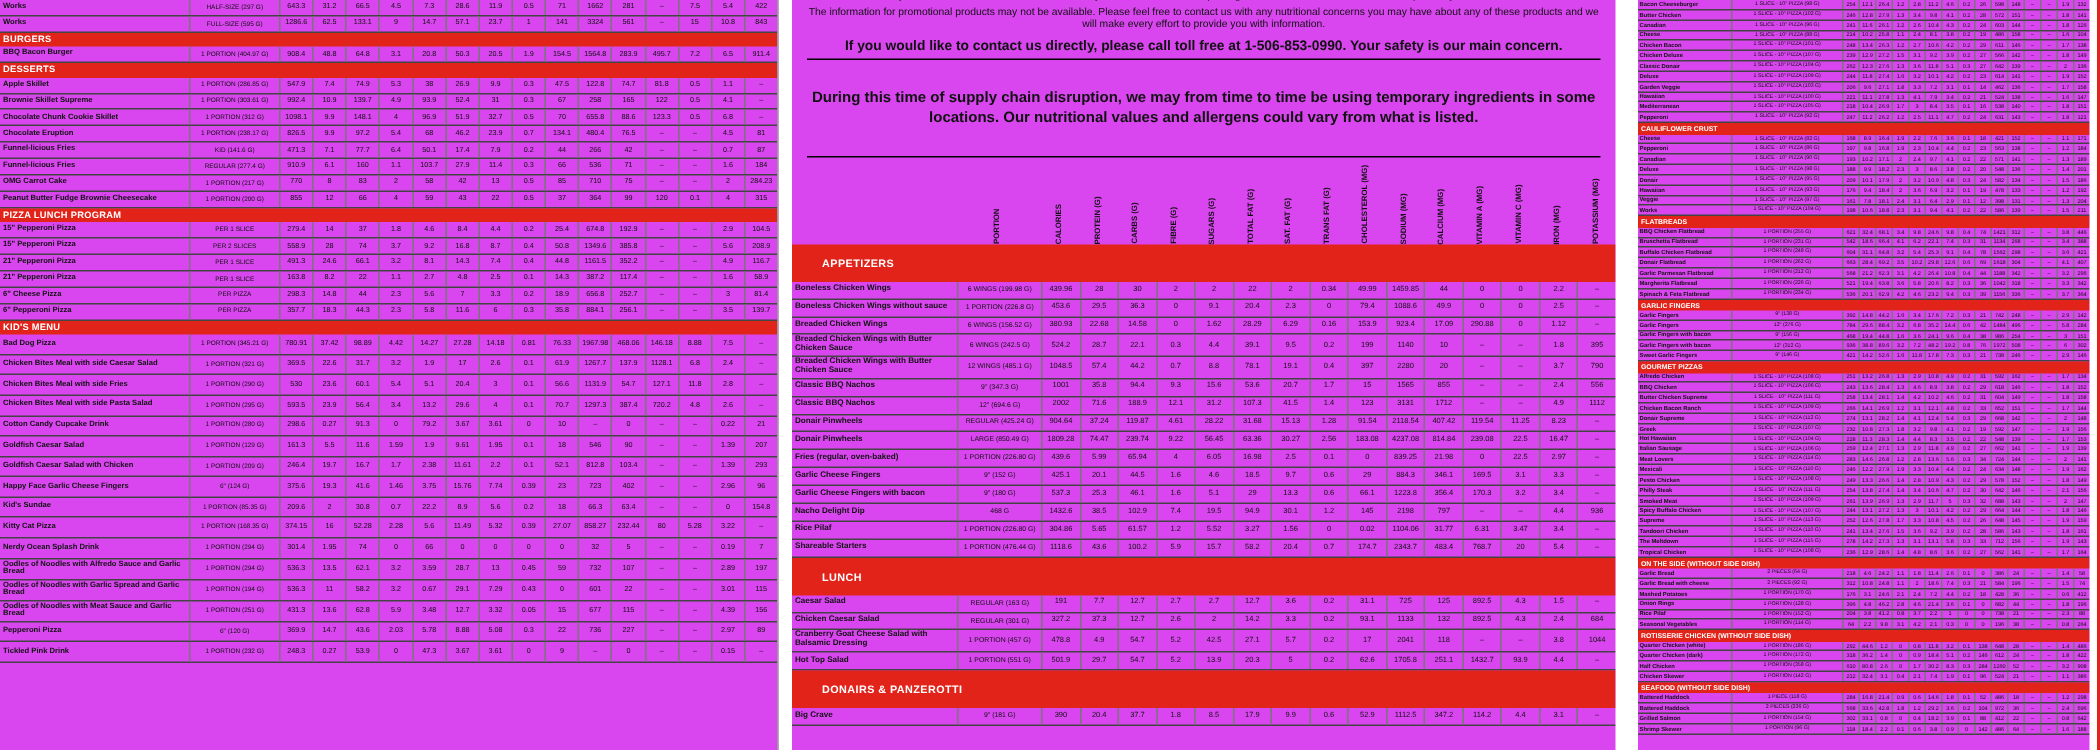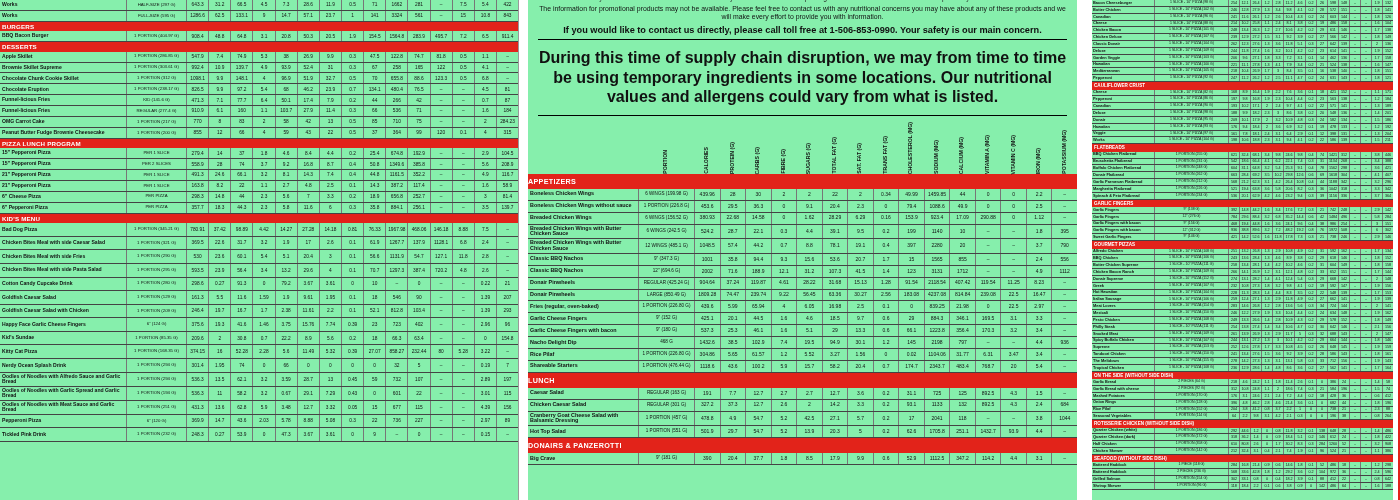--- a/index.html
+++ b/index.html
@@ -1,28 +1,28 @@
 <!DOCTYPE html>
 <html><head>
 <meta charset="utf-8">
 <style>
 *{box-sizing:border-box;margin:0;padding:0}
 html,body{width:1400px;height:500px;background:#fff;color:#111;font-family:"Liberation Sans",sans-serif;overflow:hidden}
 .page{position:relative;width:1400px;height:500px;background:#fff}
-.panel{position:absolute;top:0;overflow:hidden;background:#86efac}
+.panel{position:absolute;top:0;overflow:hidden;background:#d946ef}
 .p-left{left:0;width:519px;height:500px;border-right:.5px solid #999}
 .p-center{left:528px;width:549px;height:500px}
 .p-right{left:1092px;width:301px;height:500px}
 .red-stripe{position:absolute;right:0;top:0;width:2px;height:500px;background:#e2231a}
 
 
 .band{display:flex;align-items:center;background:#e2231a;color:#fff}
 .p-left .band{height:9.5px;padding-left:2px}
 .p-left .band-label{font-size:6.2px;font-weight:bold;letter-spacing:.2px}
-.p-center .band{height:15px;padding-left:0}
+.p-center .band{height:25px;padding-left:20px}
 .p-center .band-label{font-size:7.2px;font-weight:bold;letter-spacing:.3px}
 .p-right .band{height:7.4px;padding-left:2px}
 .p-right .band-label{font-size:4.6px;font-weight:bold}
 
 
 .row{display:flex;align-items:stretch;border-bottom:.5px solid #444}
 .cell{display:flex;align-items:center;justify-content:center;text-align:center;line-height:1.08;min-width:0}
 .cell.name{justify-content:flex-start;text-align:left;font-weight:bold;padding:1px 2px}
 .cell.val,.cell.portion{border-left:.5px solid #777}
 .cell.val{flex:1 1 0}
@@ -42,21 +42,21 @@
 .p-right .row{min-height:6.85px}
 .p-right .cell.name{width:62px;font-size:3.9px;white-space:nowrap;overflow:hidden;padding:0 1px}
 .p-right .cell.portion{width:74px;font-size:3.5px;white-space:nowrap;overflow:hidden}
 .p-right .cell.val{font-size:3.7px}
 
 
 .notices{padding:0 10px;text-align:center}
 .n0{font-size:6.8px;line-height:1.15;margin-top:-6px;color:#222}
 .n1{font-size:6.9px;line-height:1.2;margin-top:3px}
 .n2{font-size:9.2px;font-weight:bold;margin-top:4px;padding-bottom:4px;border-bottom:1px solid #000}
-.n3{font-size:16px;font-weight:bold;line-height:1.22;margin-top:8px;padding-bottom:8px;border-bottom:1px solid #000}
+.n3{font-size:10px;font-weight:bold;line-height:1.22;margin-top:20px;padding-bottom:19px;border-bottom:1px solid #000}
 
 
 .legend{width:292px;margin:3px auto 0;text-align:center}
 .legend-title{font-size:6.8px;font-weight:bold;letter-spacing:1.5px}
 .legend-box{display:flex;border:1.5px solid #000;margin-top:1px}
 .legend-symbol{width:44px;display:flex;align-items:center;justify-content:center;font-weight:bold;font-size:10px;border-right:1.5px solid #000}
 .legend-text{flex:1;font-size:6.2px;text-align:left;padding:3px 4px;display:flex;align-items:center;line-height:1.15}
 
 
 .headers{display:flex;align-items:flex-end;height:56px;margin-top:2px}

